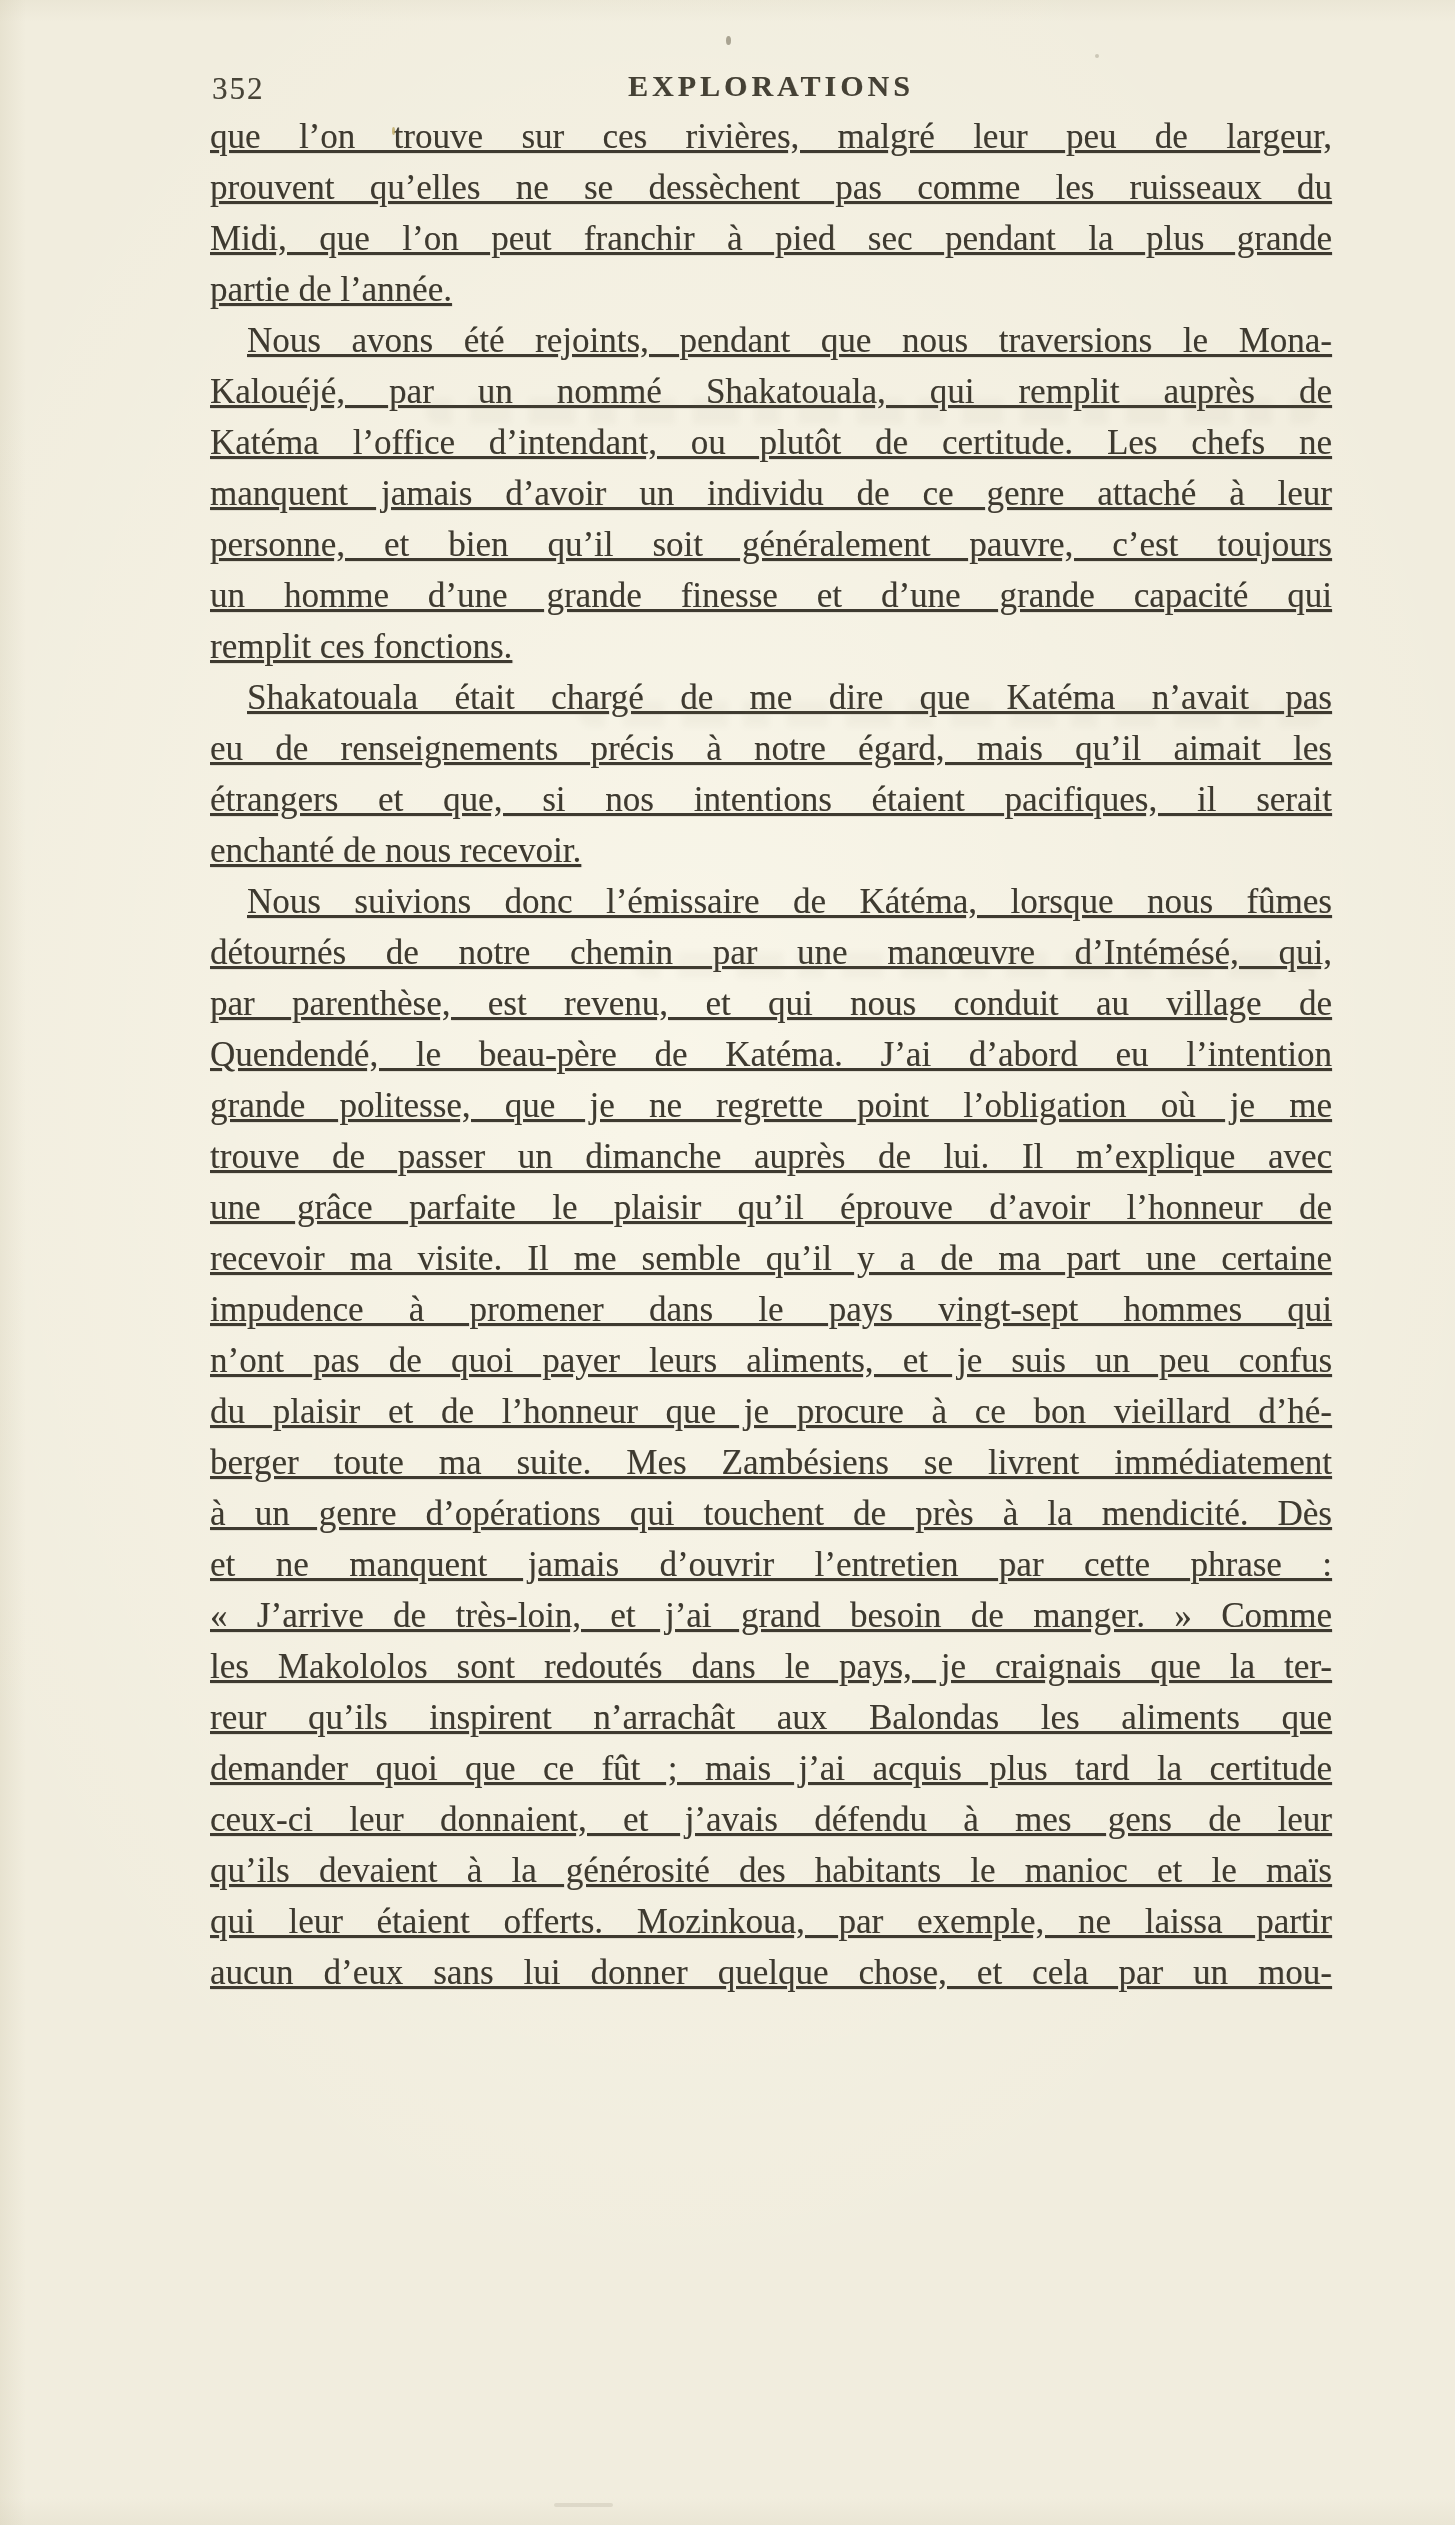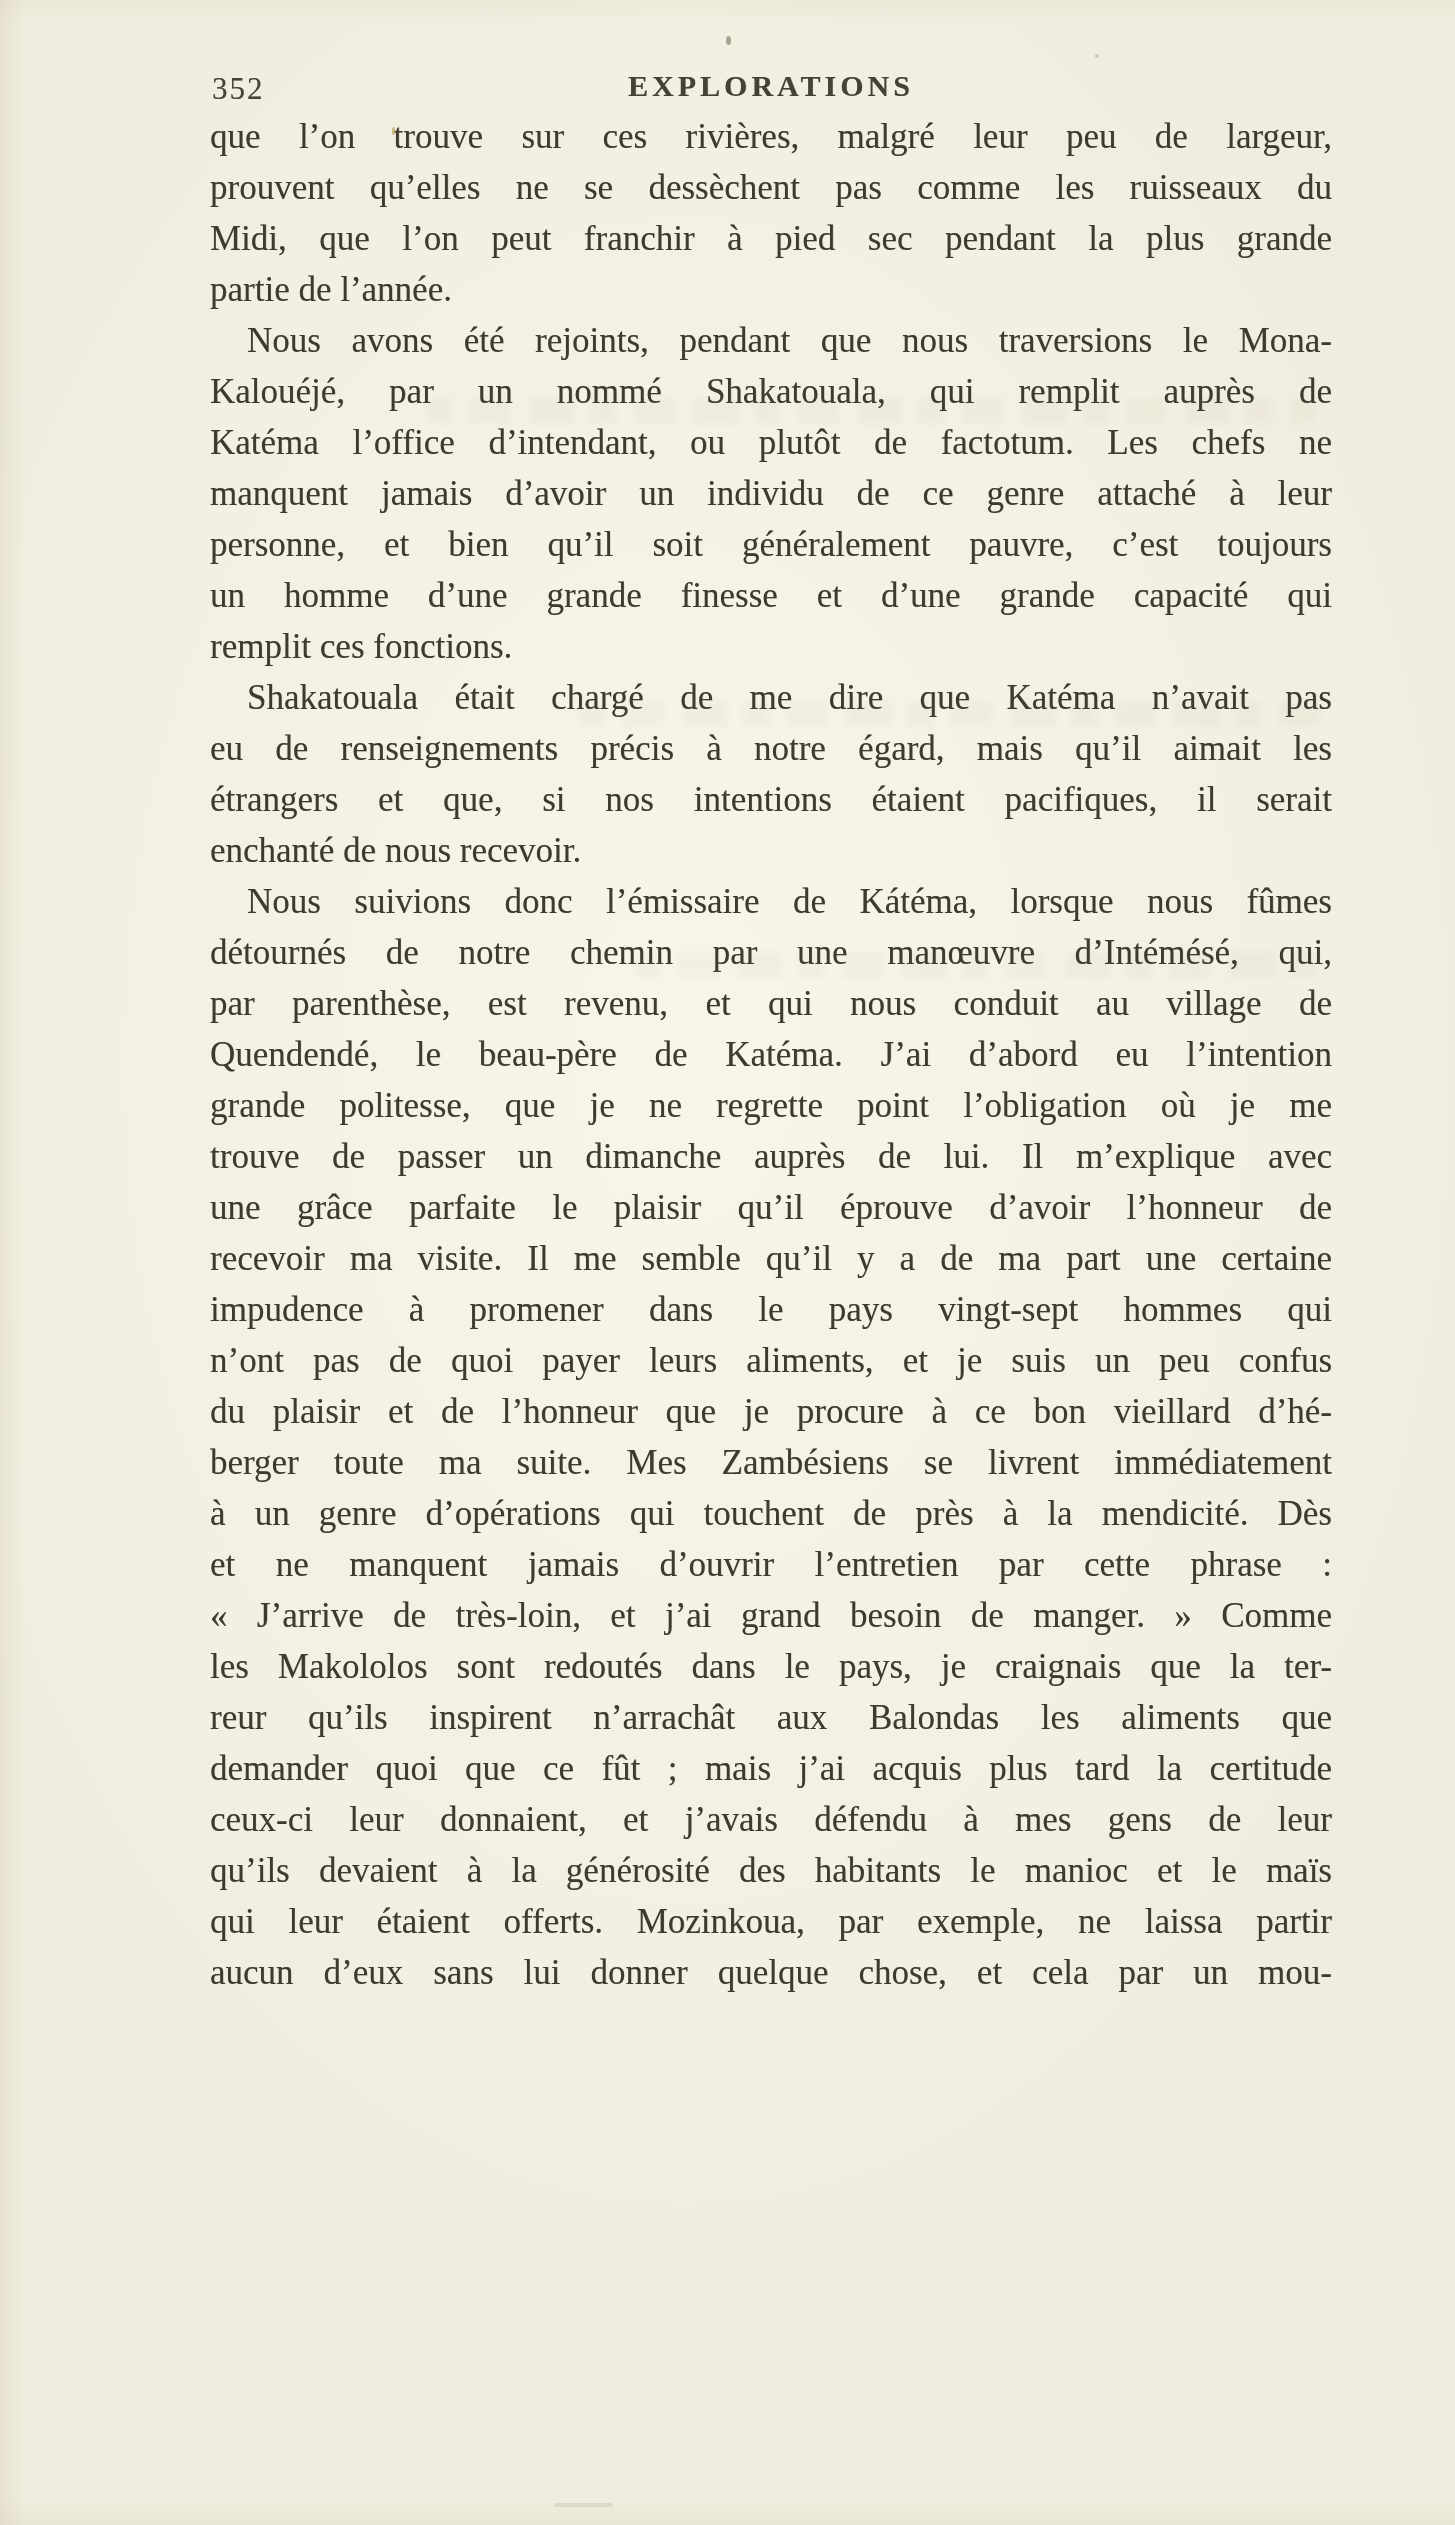--- a/index.html
+++ b/index.html
@@ -36,20 +36,21 @@
   .textbody{
     position:absolute;left:210px;top:111px;width:1122px;
     font-size:35px;line-height:51px;
     text-shadow:0.3px 0.3px 0.6px rgba(60,56,46,0.38);
   }
   .line{
     text-align:justify;
     -moz-text-align-last:justify;
     text-align-last:justify;
     white-space:normal;
+    text-decoration:underline;
   }
   .line.short{
     text-align-last:left;
     -moz-text-align-last:left;
   }
   .line.indent{ text-indent:37px; }
   
   .ghost{
     position:absolute;height:26px;border-radius:12px;
     background:repeating-linear-gradient(90deg,
@@ -76,21 +77,21 @@
     <span class="running-head">EXPLORATIONS</span>
   </div>
 
   <div class="textbody">
       <div class="line">que l’on trouve sur ces rivières, malgré leur peu de largeur,</div>
       <div class="line">prouvent qu’elles ne se dessèchent pas comme les ruisseaux du</div>
       <div class="line">Midi, que l’on peut franchir à pied sec pendant la plus grande</div>
       <div class="line short">partie de l’année.</div>
       <div class="line indent">Nous avons été rejoints, pendant que nous traversions le Mona-</div>
       <div class="line">Kalouéjé, par un nommé Shakatouala, qui remplit auprès de</div>
-      <div class="line">Katéma l’office d’intendant, ou plutôt de factotum. Les chefs ne</div>
+      <div class="line">Katéma l’office d’intendant, ou plutôt de certitude. Les chefs ne</div>
       <div class="line">manquent jamais d’avoir un individu de ce genre attaché à leur</div>
       <div class="line">personne, et bien qu’il soit généralement pauvre, c’est toujours</div>
       <div class="line">un homme d’une grande finesse et d’une grande capacité qui</div>
       <div class="line short">remplit ces fonctions.</div>
       <div class="line indent">Shakatouala était chargé de me dire que Katéma n’avait pas</div>
       <div class="line">eu de renseignements précis à notre égard, mais qu’il aimait les</div>
       <div class="line">étrangers et que, si nos intentions étaient pacifiques, il serait</div>
       <div class="line short">enchanté de nous recevoir.</div>
       <div class="line indent">Nous suivions donc l’émissaire de Kátéma, lorsque nous fûmes</div>
       <div class="line">détournés de notre chemin par une manœuvre d’Intémésé, qui,</div>

